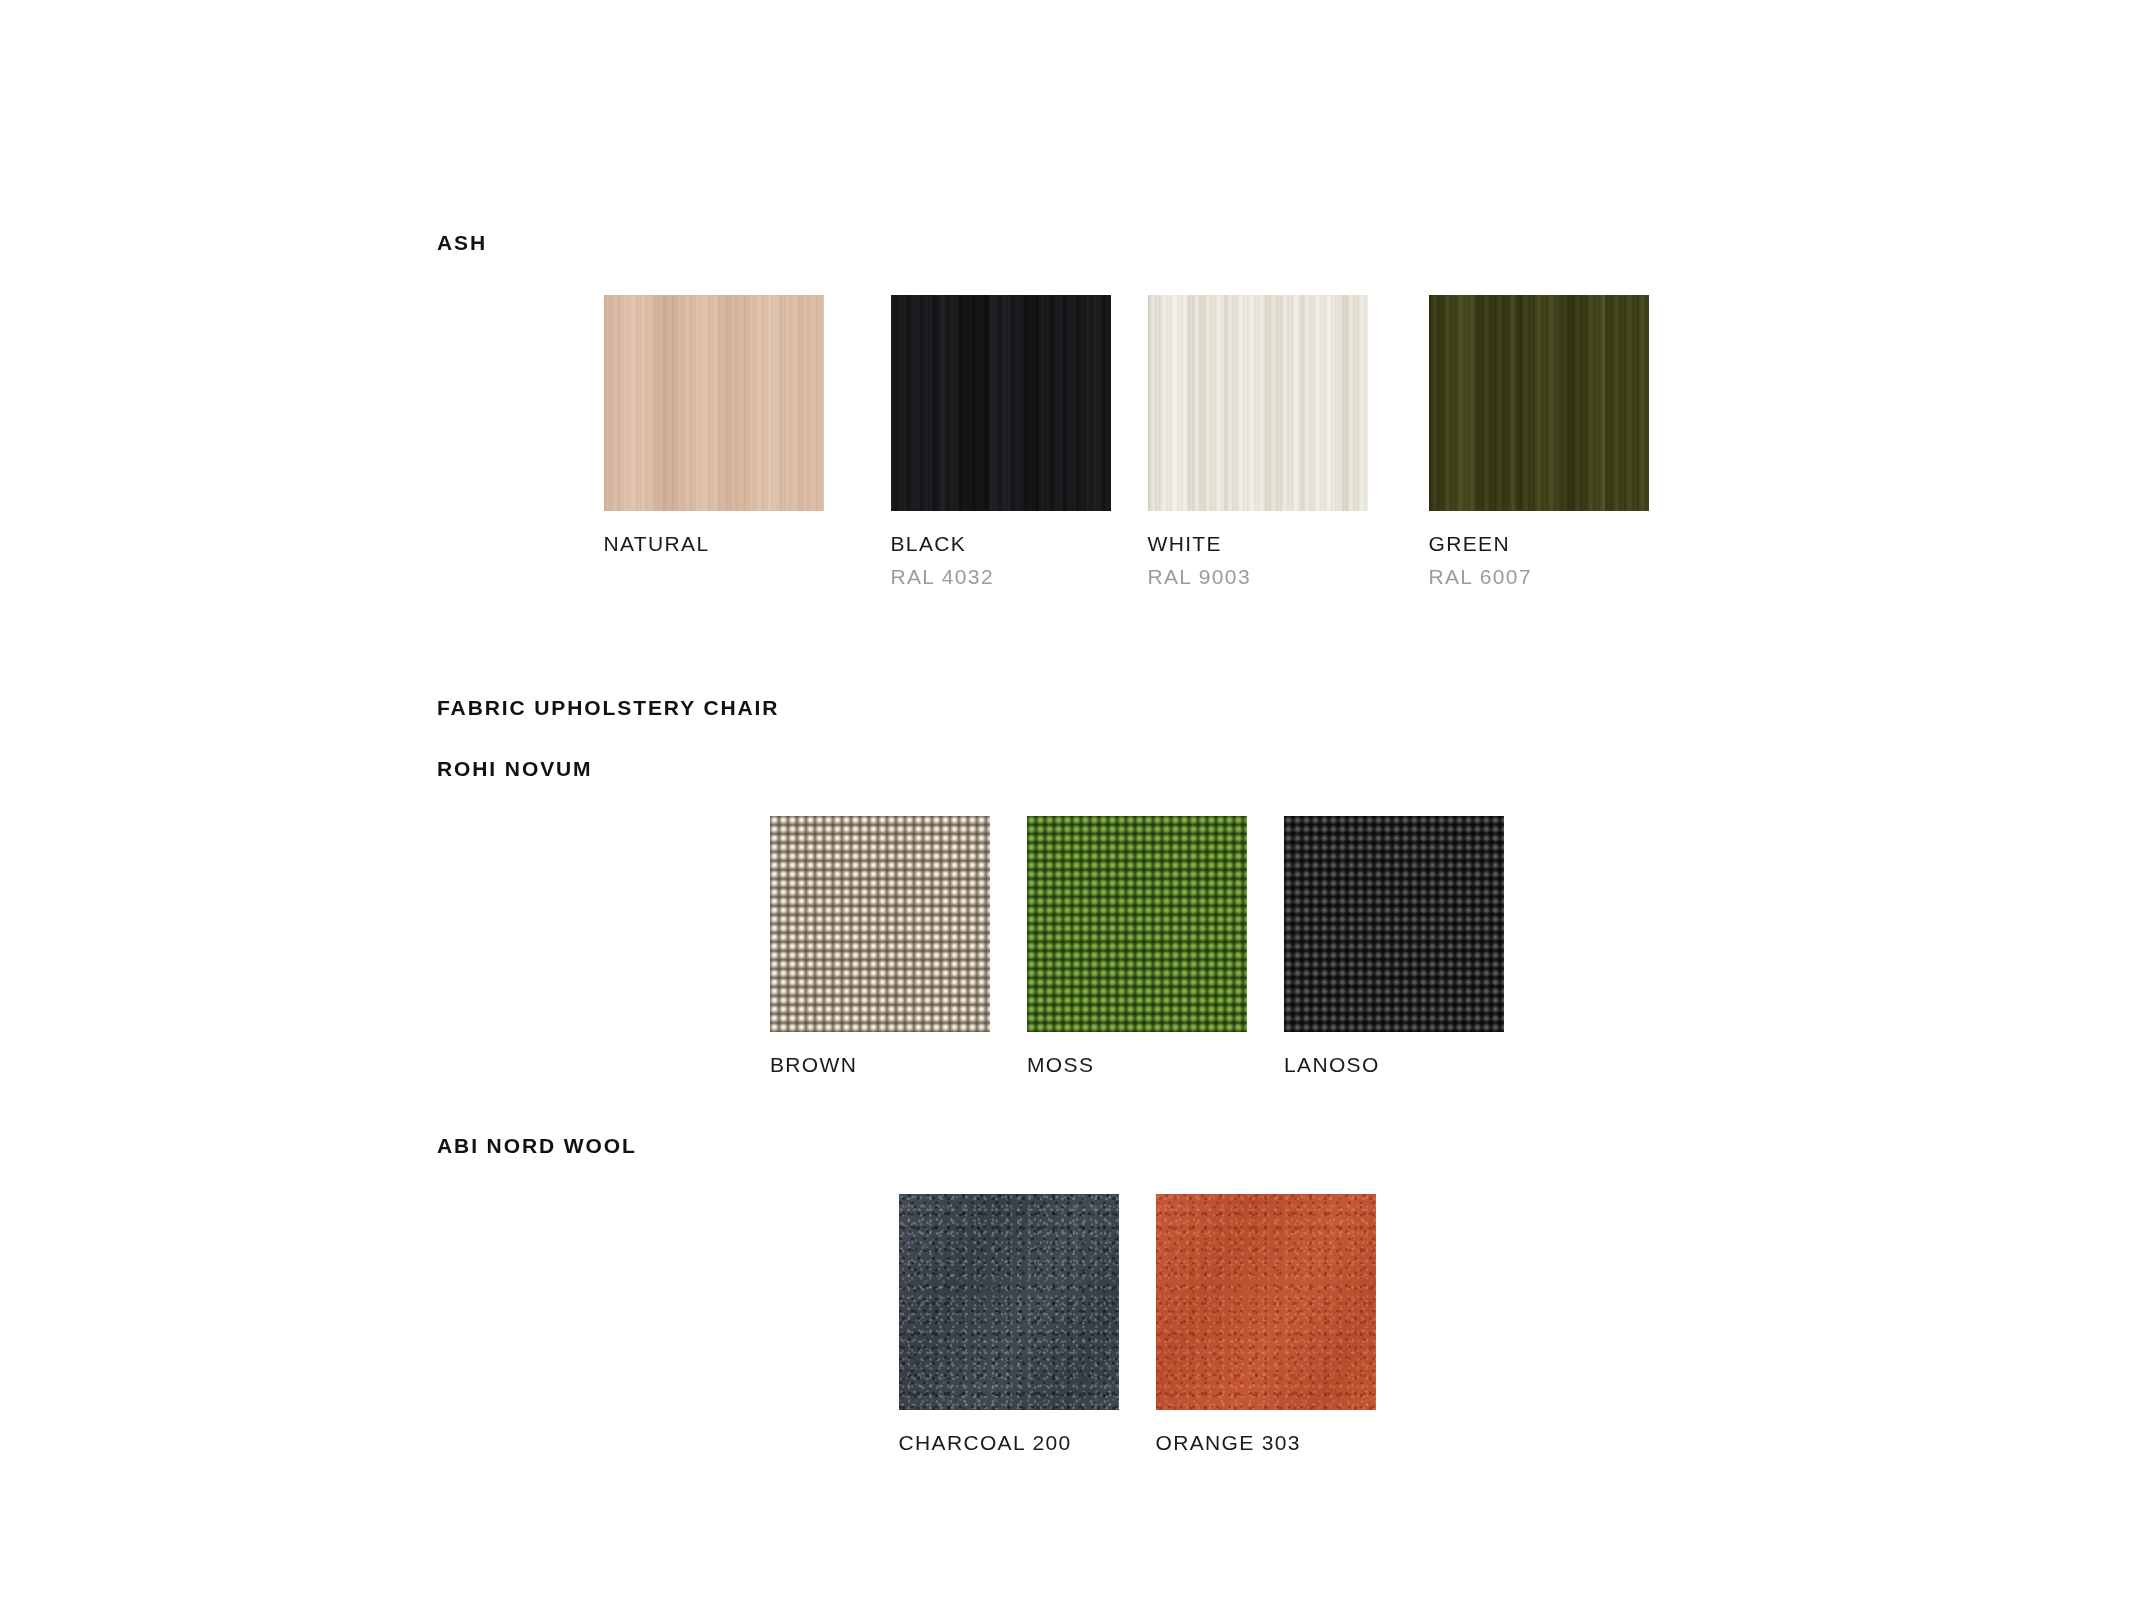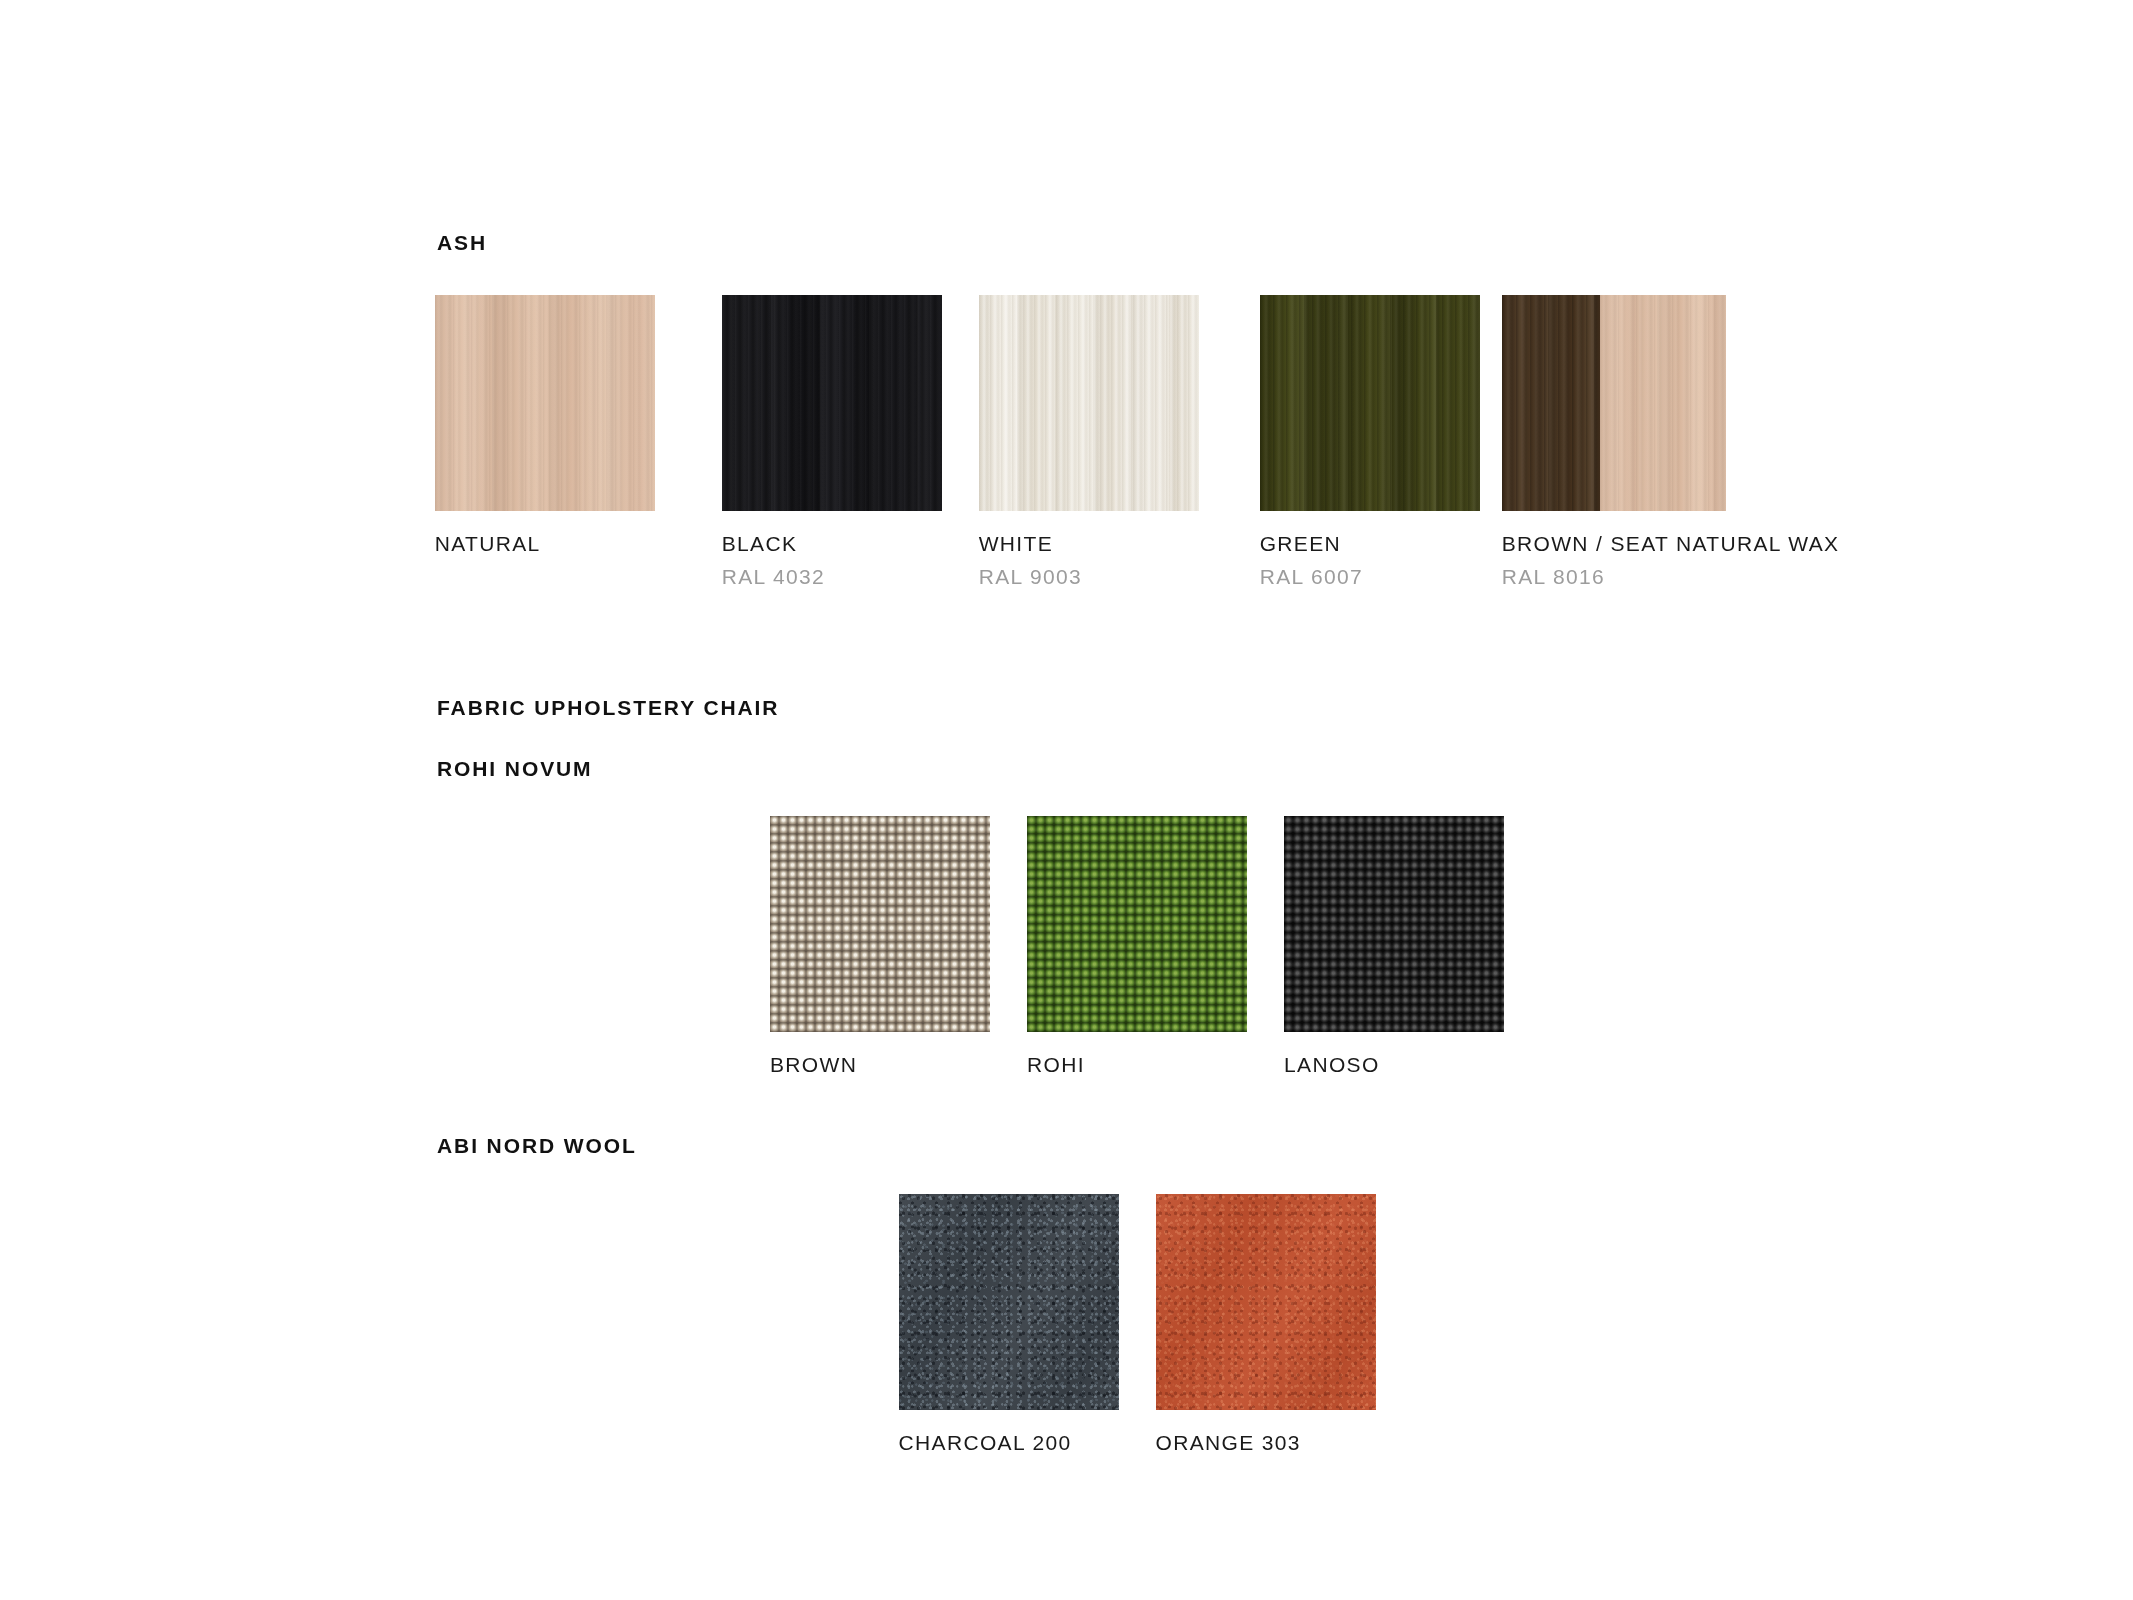--- a/index.html
+++ b/index.html
@@ -375,30 +375,20 @@
       </div>
 
       <div class="swatch-cell" style="margin-right:22px;padding-left:24px;">
         <div class="swatch wood wood-green"></div>
         <div class="label-wrap">
           <div class="swatch-label">GREEN</div>
           <div class="swatch-sub">RAL 6007</div>
         </div>
       </div>
 
-      <div class="swatch-cell">
-        <div class="swatch wide swatch-split">
-          <div class="half half-left wood wood-brown"></div>
-          <div class="half half-right wood wood-natural"></div>
-        </div>
-        <div class="label-wrap">
-          <div class="swatch-label">BROWN / SEAT NATURAL WAX</div>
-          <div class="swatch-sub">RAL 8016</div>
-        </div>
-      </div>
 
     </div>
 
     <div class="gap-after-ash"></div>
 
     <div class="section-heading">FABRIC UPHOLSTERY CHAIR</div>
 
     <div class="gap-fabric-head"></div>
 
     <div class="group-heading">ROHI NOVUM</div>
@@ -410,21 +400,21 @@
       <div class="swatch-cell" style="margin-right:37px;">
         <div class="swatch weave weave-cocos"></div>
         <div class="label-wrap">
           <div class="swatch-label">BROWN</div>
         </div>
       </div>
 
       <div class="swatch-cell" style="margin-right:37px;">
         <div class="swatch weave weave-moss"></div>
         <div class="label-wrap">
-          <div class="swatch-label">ROHI</div>
+          <div class="swatch-label">MOSS</div>
         </div>
       </div>
 
       <div class="swatch-cell">
         <div class="swatch weave weave-lanoso"></div>
         <div class="label-wrap">
           <div class="swatch-label">LANOSO</div>
         </div>
       </div>
 

